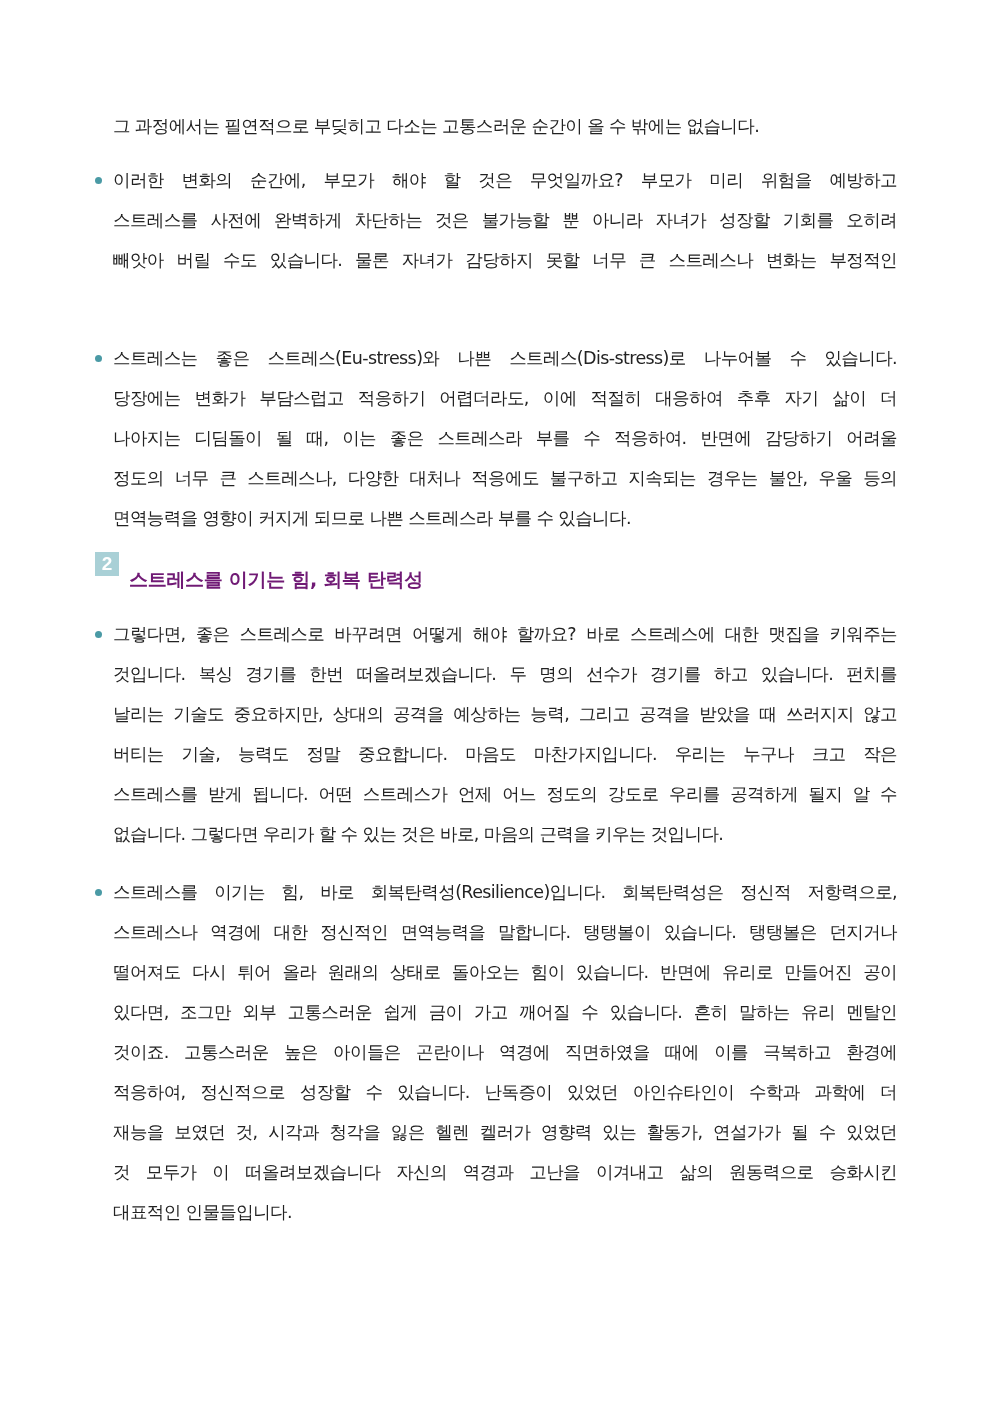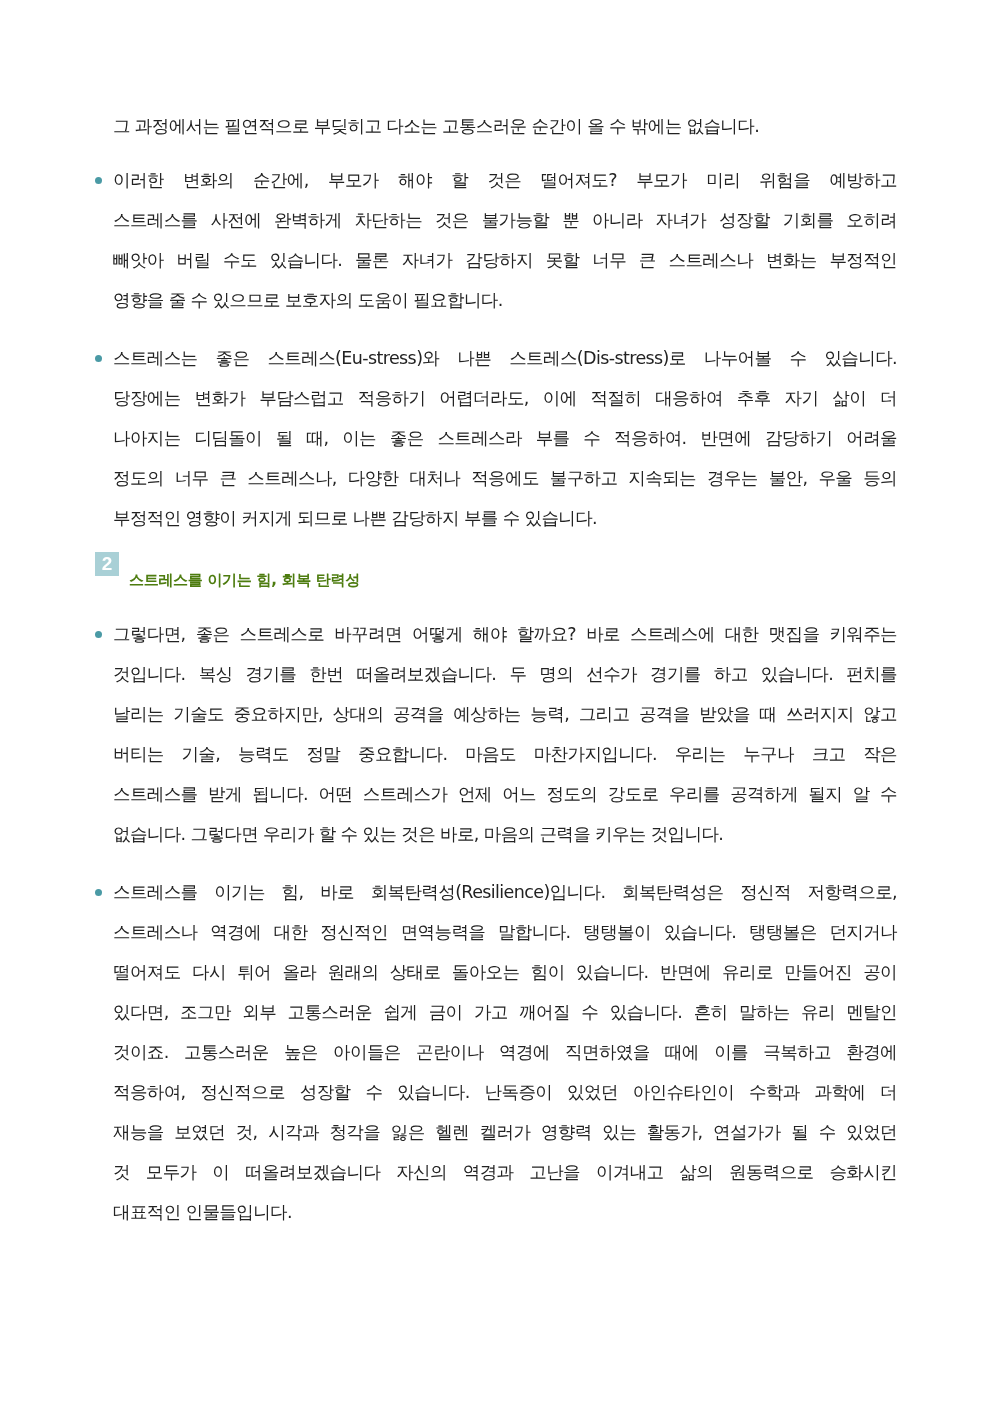--- a/index.html
+++ b/index.html
@@ -9,42 +9,41 @@
   .line { position: absolute; left: 113px; width: 784px; height: 26px;
           font-size: 17.5px; line-height: 26px; white-space: nowrap;
           text-align: justify; text-align-last: justify; letter-spacing: -0.6px; }
   .line.last { text-align-last: left; }
   .bullet { position: absolute; left: 95px; width: 7px; height: 7px; border-radius: 50%;
             background: #4a9aa5; }
   .heading { position: absolute; left: 95px; top: 551px; height: 26px; display: flex; align-items: center; }
   .heading .num { width: 24px; height: 24px; background: #a9d0d6; color: #ffffff;
                   font-family: "Liberation Sans", sans-serif; font-weight: bold; font-size: 19px;
                   display: flex; align-items: center; justify-content: center; }
-  .heading .title { margin-left: 10px; color: #4d7c0f; font-weight: bold; font-size: 15px;
+  .heading .title { margin-left: 10px; color: #701a75; font-weight: bold; font-size: 19px;
                     letter-spacing: -0.3px; margin-top: 32px; }
 </style>
 </head>
 <body>
 
 <div class="page">
 
   <div class="line last" style="top:113px">그 과정에서는 필연적으로 부딪히고 다소는 고통스러운 순간이 올 수 밖에는 없습니다.</div>
 
   <span class="bullet" style="top:177px"></span>
-  <div class="line" style="top:167px">이러한 변화의 순간에, 부모가 해야 할 것은 떨어져도? 부모가 미리 위험을 예방하고</div>
+  <div class="line" style="top:167px">이러한 변화의 순간에, 부모가 해야 할 것은 무엇일까요? 부모가 미리 위험을 예방하고</div>
   <div class="line" style="top:207px">스트레스를 사전에 완벽하게 차단하는 것은 불가능할 뿐 아니라 자녀가 성장할 기회를 오히려</div>
   <div class="line" style="top:247px">빼앗아 버릴 수도 있습니다. 물론 자녀가 감당하지 못할 너무 큰 스트레스나 변화는 부정적인</div>
-  <div class="line last" style="top:287px">영향을 줄 수 있으므로 보호자의 도움이 필요합니다.</div>
 
   <span class="bullet" style="top:355px"></span>
   <div class="line" style="top:345px">스트레스는 좋은 스트레스(Eu-stress)와 나쁜 스트레스(Dis-stress)로 나누어볼 수 있습니다.</div>
   <div class="line" style="top:385px">당장에는 변화가 부담스럽고 적응하기 어렵더라도, 이에 적절히 대응하여 추후 자기 삶이 더</div>
   <div class="line" style="top:425px">나아지는 디딤돌이 될 때, 이는 좋은 스트레스라 부를 수 적응하여. 반면에 감당하기 어려울</div>
   <div class="line" style="top:465px">정도의 너무 큰 스트레스나, 다양한 대처나 적응에도 불구하고 지속되는 경우는 불안, 우울 등의</div>
-  <div class="line last" style="top:505px">부정적인 영향이 커지게 되므로 나쁜 감당하지 부를 수 있습니다.</div>
+  <div class="line last" style="top:505px">면역능력을 영향이 커지게 되므로 나쁜 스트레스라 부를 수 있습니다.</div>
 
   <div class="heading">
     <span class="num">2</span>
     <span class="title">스트레스를 이기는 힘, 회복 탄력성</span>
   </div>
 
   <span class="bullet" style="top:631px"></span>
   <div class="line" style="top:621px">그렇다면, 좋은 스트레스로 바꾸려면 어떻게 해야 할까요? 바로 스트레스에 대한 맷집을 키워주는</div>
   <div class="line" style="top:661px">것입니다. 복싱 경기를 한번 떠올려보겠습니다. 두 명의 선수가 경기를 하고 있습니다. 펀치를</div>
   <div class="line" style="top:701px">날리는 기술도 중요하지만, 상대의 공격을 예상하는 능력, 그리고 공격을 받았을 때 쓰러지지 않고</div>

